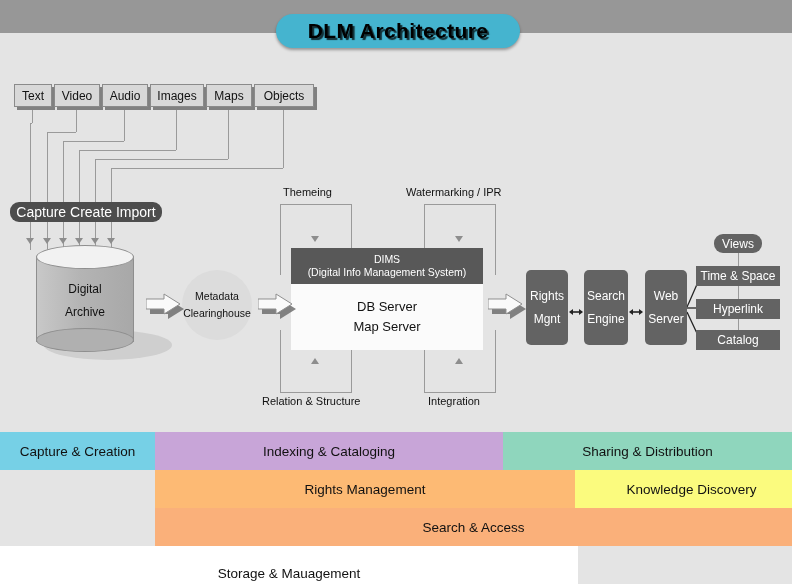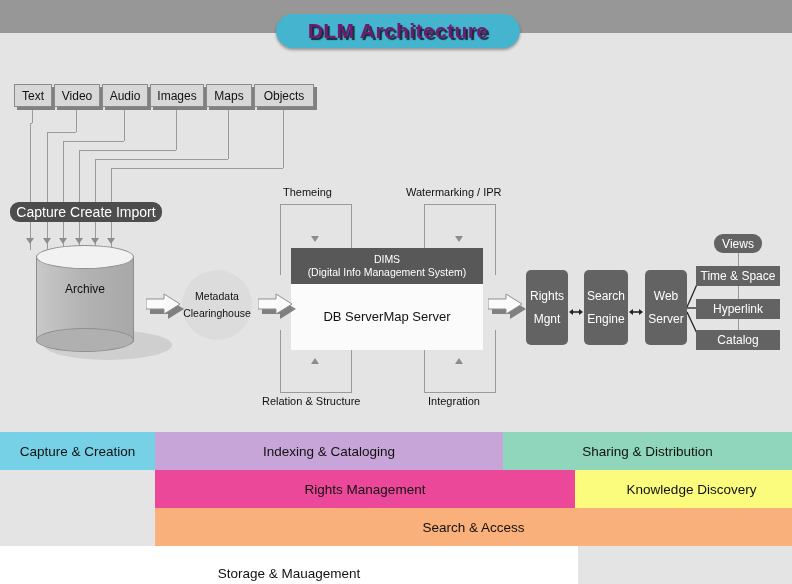--- a/index.html
+++ b/index.html
@@ -12,21 +12,21 @@
   }
   #stage{position:absolute;left:0;top:0;width:792px;height:584px;}
 
   
   .topband{position:absolute;left:0;top:0;width:792px;height:33px;background:#979797;}
   .title-badge{
     position:absolute;left:276px;top:14px;width:244px;height:34px;
     background:#45b4cf;border-radius:17px;
     box-shadow:0 2px 3px rgba(0,0,0,.35);
     display:flex;align-items:center;justify-content:center;
-    color:#701a75;font-size:21px;font-weight:bold;letter-spacing:.4px;
+    color:#000000;font-size:21px;font-weight:bold;letter-spacing:.4px;
     text-shadow:2px 2px 1px rgba(0,0,0,.75);
     z-index:40;
   }
 
   
   .srcbox{
     position:absolute;height:21px;
     background:#d8d8d8;border:1px solid #8a8a8a;
     box-shadow:3px 3px 0 #808080;
     display:flex;align-items:center;justify-content:center;
@@ -96,21 +96,21 @@
   .dims-head{
     position:absolute;left:291px;top:248px;width:192px;height:36px;
     background:#585858;color:#fff;z-index:20;
     display:flex;flex-direction:column;align-items:center;justify-content:center;
     font-size:10.5px;line-height:13px;
   }
   .dims-head .t1{font-size:10.5px;}
   .dims-body{
     position:absolute;left:291px;top:284px;width:192px;height:66px;
     background:#fbfbfb;z-index:20;
-    display:flex;flex-direction:row;align-items:center;justify-content:center;
+    display:flex;flex-direction:column;align-items:center;justify-content:center;
     font-size:13px;color:#111;line-height:20px;
   }
   .brk{position:absolute;border:1px solid #9a9a9a;z-index:4;background:transparent;}
   .sidelabel{position:absolute;font-size:11px;color:#111;z-index:18;white-space:nowrap;}
 
   
   .svc{
     position:absolute;background:#636363;border-radius:5px;
     color:#fff;font-size:12px;z-index:20;
     display:flex;flex-direction:column;align-items:center;justify-content:center;
@@ -194,20 +194,21 @@
       <div class="arrowdown" style="left: 75px; top: 238px;"></div>
       <div class="arrowdown" style="left: 91px; top: 238px;"></div>
       <div class="arrowdown" style="left: 107px; top: 238px;"></div>
     </div>
 
   <div class="cyl-shadow"></div>
   <div class="cyl-body"></div>
   <div class="cyl-bottom"></div>
   <div class="cyl-top"></div>
   <div class="cyl-label">
+    <div>Digital</div>
     <div>Archive</div>
   </div>
 
   <div class="bigarrow" style="left:146px;top:293px;">
     <svg width="40" height="26" viewBox="0 0 40 26">
       <polygon points="4,13 4,21 22,21 22,26 38,16 22,6 22,11 4,11" fill="#6e6e6e" opacity=".85"></polygon>
       <polygon points="0,8 0,16 18,16 18,21 34,11 18,1 18,6 0,6" fill="#fafafa" stroke="#8f8f8f" stroke-width="1"></polygon>
     </svg>
   </div>
 
@@ -315,21 +316,21 @@
   <div id="bands">
       <div class="band" style="left: 0px; top: 432px; width: 155px; height: 38px; background: rgb(118, 208, 230);">
         <span>Capture &amp; Creation</span>
       </div>
       <div class="band" style="left: 155px; top: 432px; width: 348px; height: 38px; background: rgb(200, 165, 216);">
         <span>Indexing &amp; Cataloging</span>
       </div>
       <div class="band" style="left: 503px; top: 432px; width: 289px; height: 38px; background: rgb(143, 214, 189);">
         <span>Sharing &amp; Distribution</span>
       </div>
-      <div class="band" style="left: 155px; top: 470px; width: 420px; height: 38px; background: #ec4899;">
+      <div class="band" style="left: 155px; top: 470px; width: 420px; height: 38px; background: #fdba74;">
         <span>Rights  Management</span>
       </div>
       <div class="band" style="left: 575px; top: 470px; width: 233px; height: 38px; background: rgb(251, 251, 126);">
         <span>Knowledge  Discovery</span>
       </div>
       <div class="band" style="left: 155px; top: 508px; width: 637px; height: 38px; background: rgb(250, 176, 122);">
         <span>Search &amp; Access</span>
       </div>
       <div class="band" style="left: 0px; top: 546px; width: 578px; height: 54px; background: #ffffff;">
         <span>Storage &amp; Mauagement</span>

